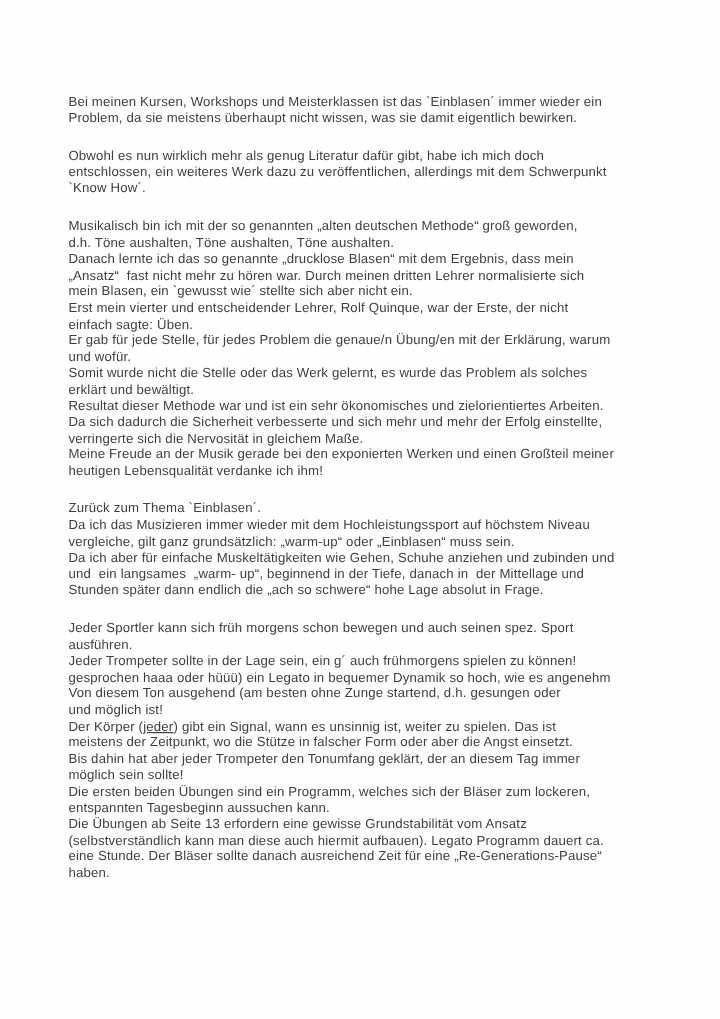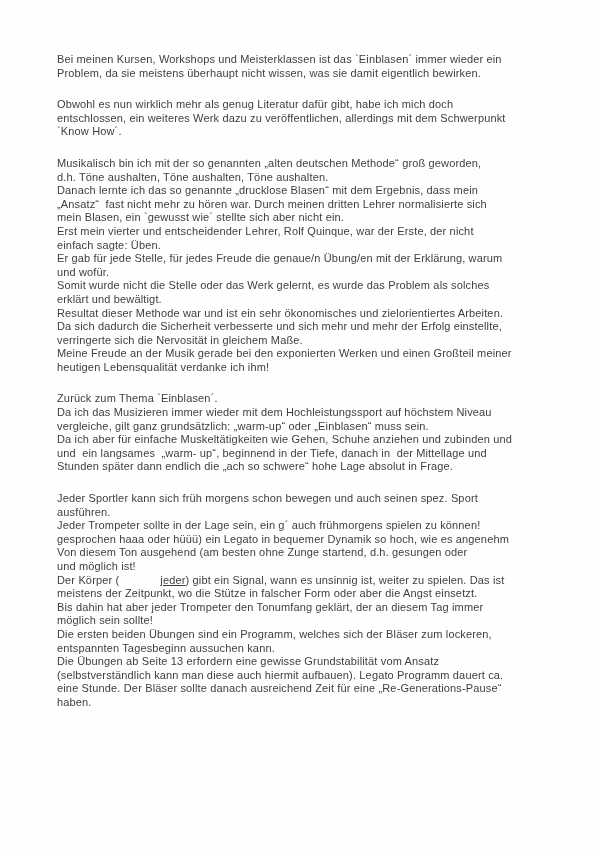--- a/index.html
+++ b/index.html
@@ -27,46 +27,45 @@
   }
   .paragraph {
     margin: 0 0 18px 0;
   }
   .line {
     white-space: pre;  
   }
   .line u {
     text-decoration: underline;
     text-underline-offset: 1px;
-    padding-left: 41px;
   }
 </style>
 </head>
 <body>
 
 <div class="page" style="background: rgb(254, 254, 254);">
-  <div class="text-content" style="color: rgb(62, 62, 62);">
+  <div class="text-content" style="color: rgb(62, 62, 62); margin-top: 26px;">
       <div class="paragraph">
         <div class="line">Bei meinen Kursen, Workshops und Meisterklassen ist das `Einblasen´ immer wieder ein</div>
         <div class="line">Problem, da sie meistens überhaupt nicht wissen, was sie damit eigentlich bewirken.</div>
       </div>
       <div class="paragraph">
         <div class="line">Obwohl es nun wirklich mehr als genug Literatur dafür gibt, habe ich mich doch</div>
         <div class="line">entschlossen, ein weiteres Werk dazu zu veröffentlichen, allerdings mit dem Schwerpunkt</div>
         <div class="line">`Know How´.</div>
       </div>
       <div class="paragraph">
         <div class="line">Musikalisch bin ich mit der so genannten „alten deutschen Methode“ groß geworden,</div>
         <div class="line">d.h. Töne aushalten, Töne aushalten, Töne aushalten.</div>
         <div class="line">Danach lernte ich das so genannte „drucklose Blasen“ mit dem Ergebnis, dass mein</div>
         <div class="line">„Ansatz“  fast nicht mehr zu hören war. Durch meinen dritten Lehrer normalisierte sich</div>
         <div class="line">mein Blasen, ein `gewusst wie´ stellte sich aber nicht ein.</div>
         <div class="line">Erst mein vierter und entscheidender Lehrer, Rolf Quinque, war der Erste, der nicht</div>
         <div class="line">einfach sagte: Üben.</div>
-        <div class="line">Er gab für jede Stelle, für jedes Freude die genaue/n Übung/en mit der Erklärung, warum</div>
+        <div class="line">Er gab für jede Stelle, für jedes Problem die genaue/n Übung/en mit der Erklärung, warum</div>
         <div class="line">und wofür.</div>
         <div class="line">Somit wurde nicht die Stelle oder das Werk gelernt, es wurde das Problem als solches</div>
         <div class="line">erklärt und bewältigt.</div>
         <div class="line">Resultat dieser Methode war und ist ein sehr ökonomisches und zielorientiertes Arbeiten.</div>
         <div class="line">Da sich dadurch die Sicherheit verbesserte und sich mehr und mehr der Erfolg einstellte,</div>
         <div class="line">verringerte sich die Nervosität in gleichem Maße.</div>
         <div class="line">Meine Freude an der Musik gerade bei den exponierten Werken und einen Großteil meiner</div>
         <div class="line">heutigen Lebensqualität verdanke ich ihm!</div>
       </div>
       <div class="paragraph">

